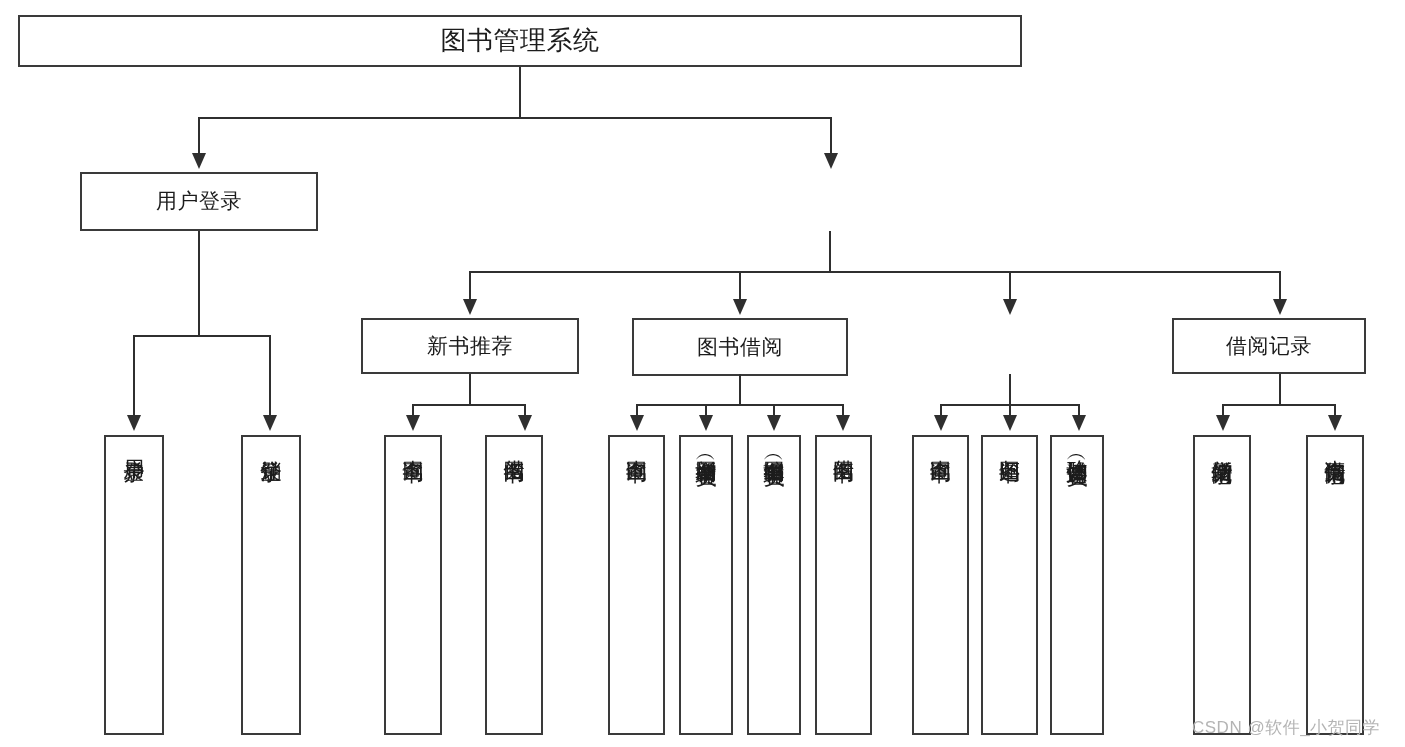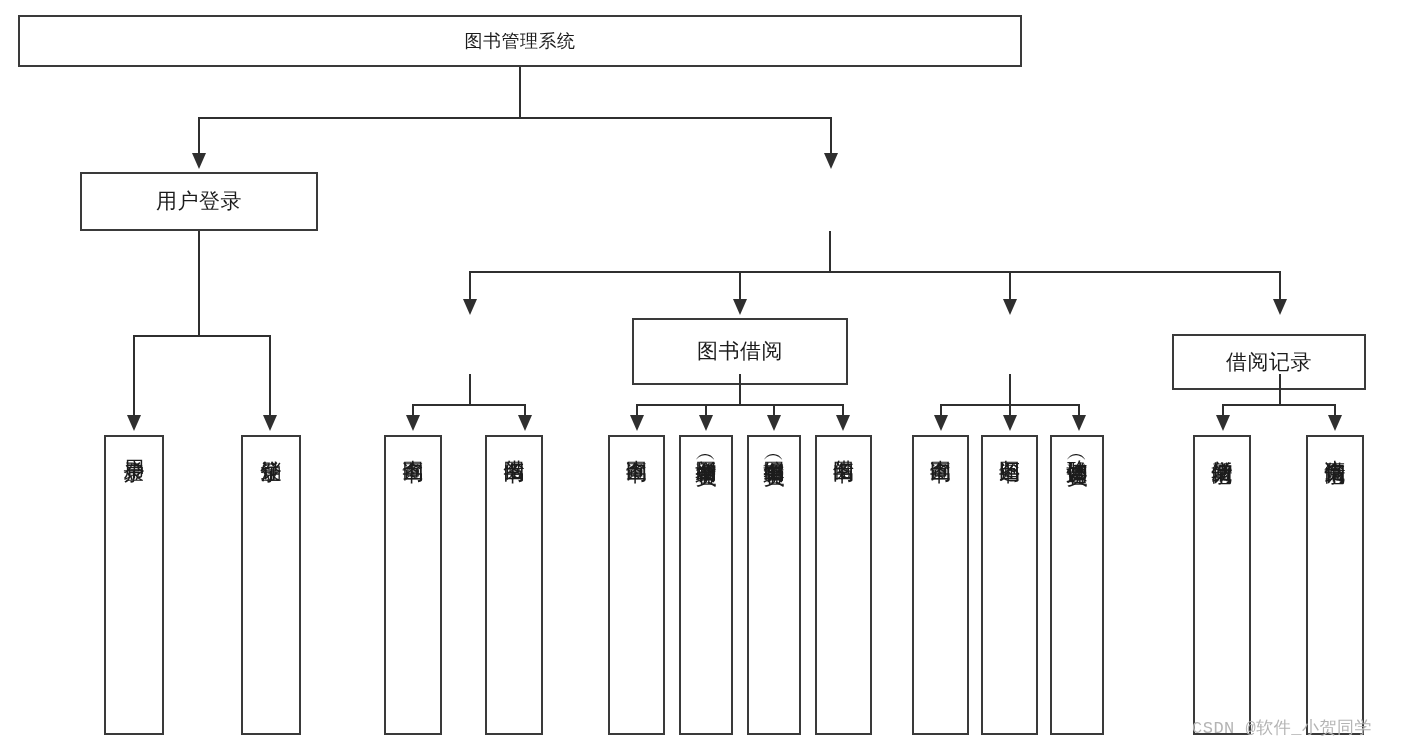--- a/index.html
+++ b/index.html
@@ -29,21 +29,21 @@
     justify-content: center;
     text-align: center;
   }
   .node-label {
     font-size: 21px;
     line-height: 1.15;
     color: #1c1c1c;
     letter-spacing: 0.5px;
     white-space: nowrap;
   }
-  .node.root .node-label { font-size: 18px; }
+  .node.root .node-label { font-size: 26px; }
   .node.level2 .node-label { font-size: 21px; }
   .node.level3 .node-label { font-size: 21px; }
 
   
   .node.leaf {
     align-items: flex-start;
     justify-content: center;
     padding-top: 6px;
   }
   .node.leaf .node-label {
@@ -75,21 +75,20 @@
     border-top: 16px solid #2f2f2f;
   }
 
   
   #watermark {
     position: absolute;
     font-size: 17px;
     color: #b4b4b4;
     white-space: nowrap;
     letter-spacing: 0.5px;
-    font-family: Liberation Mono, monospace;
   }
 </style>
 </head>
 <body>
 
 <div id="canvas">
 
   <div class="node root" style="left:18px; top:15px; width:1004px; height:52px;">
     <span class="node-label">图书管理系统</span>
   </div>
@@ -117,24 +116,27 @@
   <div class="conn h" style="left:469px; top:271px; width:812px;"></div>
   <div class="conn v" style="left:469px; top:271px; height:30px;"></div>
   <div class="conn v" style="left:739px; top:271px; height:30px;"></div>
   <div class="conn v" style="left:1009px; top:271px; height:30px;"></div>
   <div class="conn v" style="left:1279px; top:271px; height:30px;"></div>
   <div class="arrow" style="left:463px; top:299px;"></div>
   <div class="arrow" style="left:733px; top:299px;"></div>
   <div class="arrow" style="left:1003px; top:299px;"></div>
   <div class="arrow" style="left:1273px; top:299px;"></div>
 
-  <div class="node level3" style="left:632px; top:318px; width:216px; height:67px;">
+  <div class="node level3" style="left:361px; top:318px; width:218px; height:56px;">
+    <span class="node-label">新书推荐</span>
+  </div>
+  <div class="node level3" style="left:632px; top:318px; width:216px; height:58px;">
     <span class="node-label">图书借阅</span>
   </div>
-  <div class="node level3" style="left:1172px; top:318px; width:194px; height:56px;margin-top:16px;">
+  <div class="node level3" style="left:1172px; top:318px; width:194px; height:56px;">
     <span class="node-label">借阅记录</span>
   </div>
 
   <div class="conn v" style="left:469px; top:374px; height:30px;"></div>
   <div class="conn h" style="left:412px; top:404px; width:114px;"></div>
   <div class="conn v" style="left:412px; top:404px; height:13px;"></div>
   <div class="conn v" style="left:524px; top:404px; height:13px;"></div>
   <div class="arrow" style="left:406px; top:415px;"></div>
   <div class="arrow" style="left:518px; top:415px;"></div>
 

